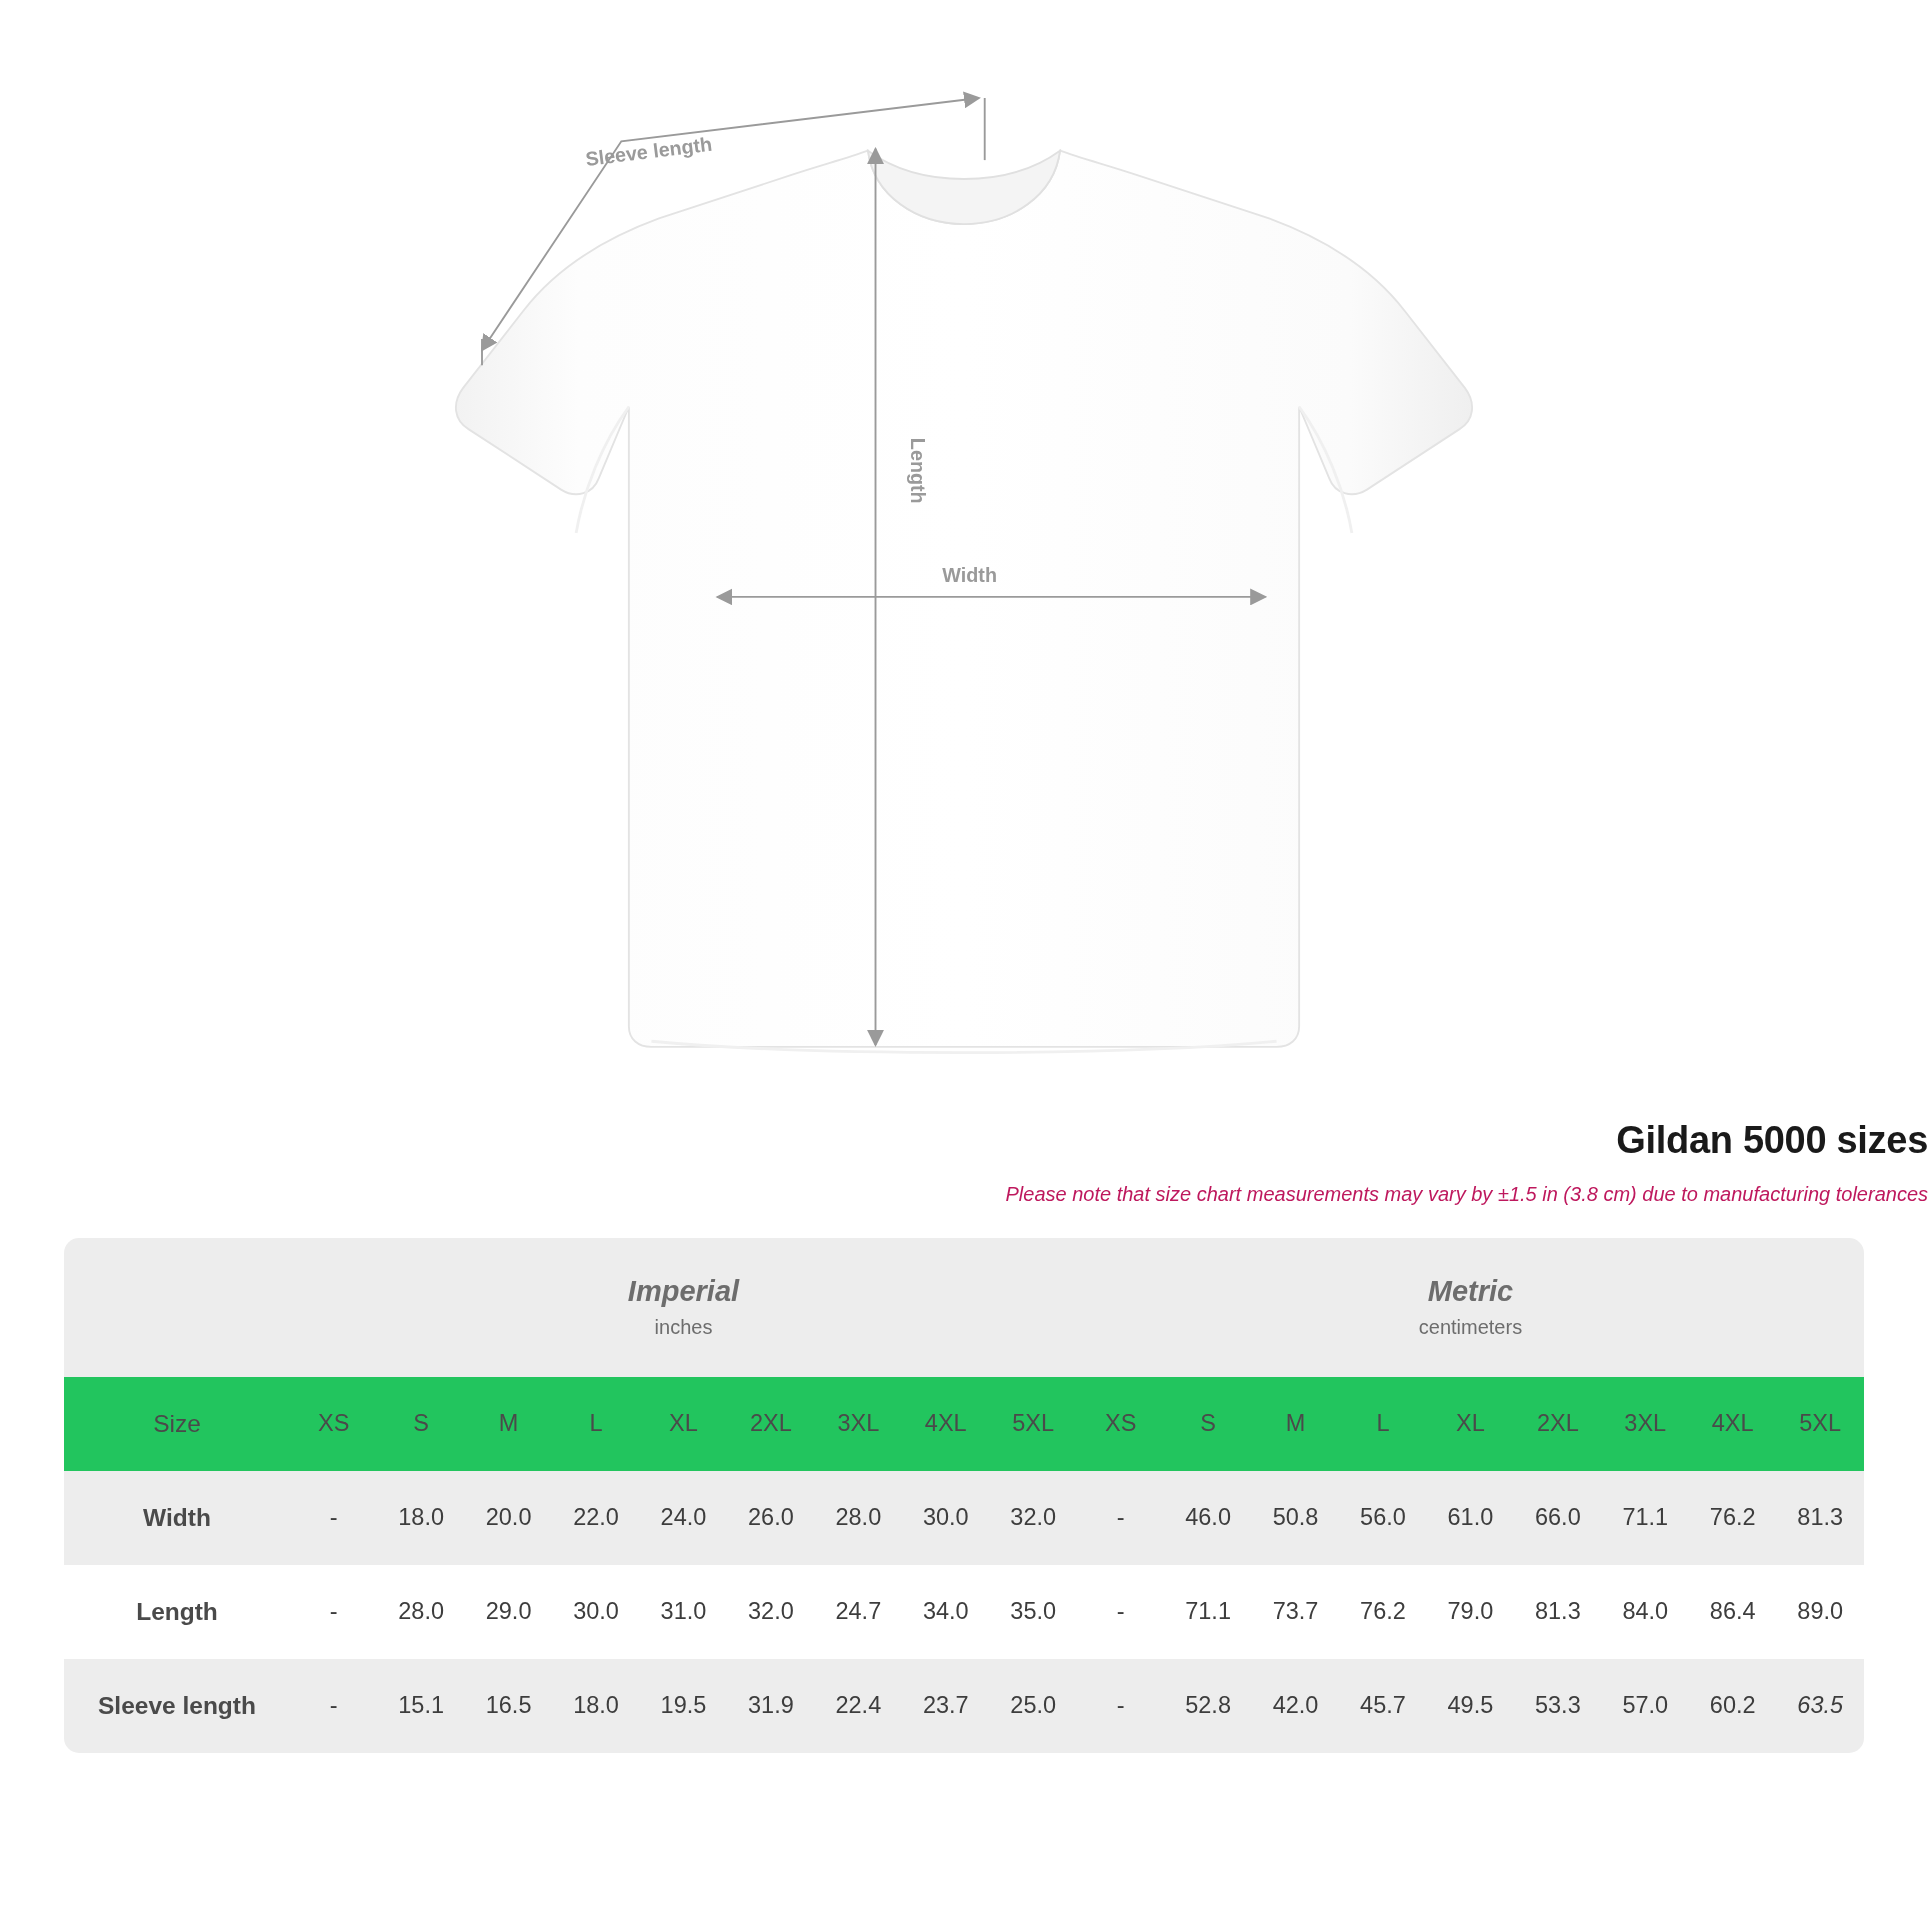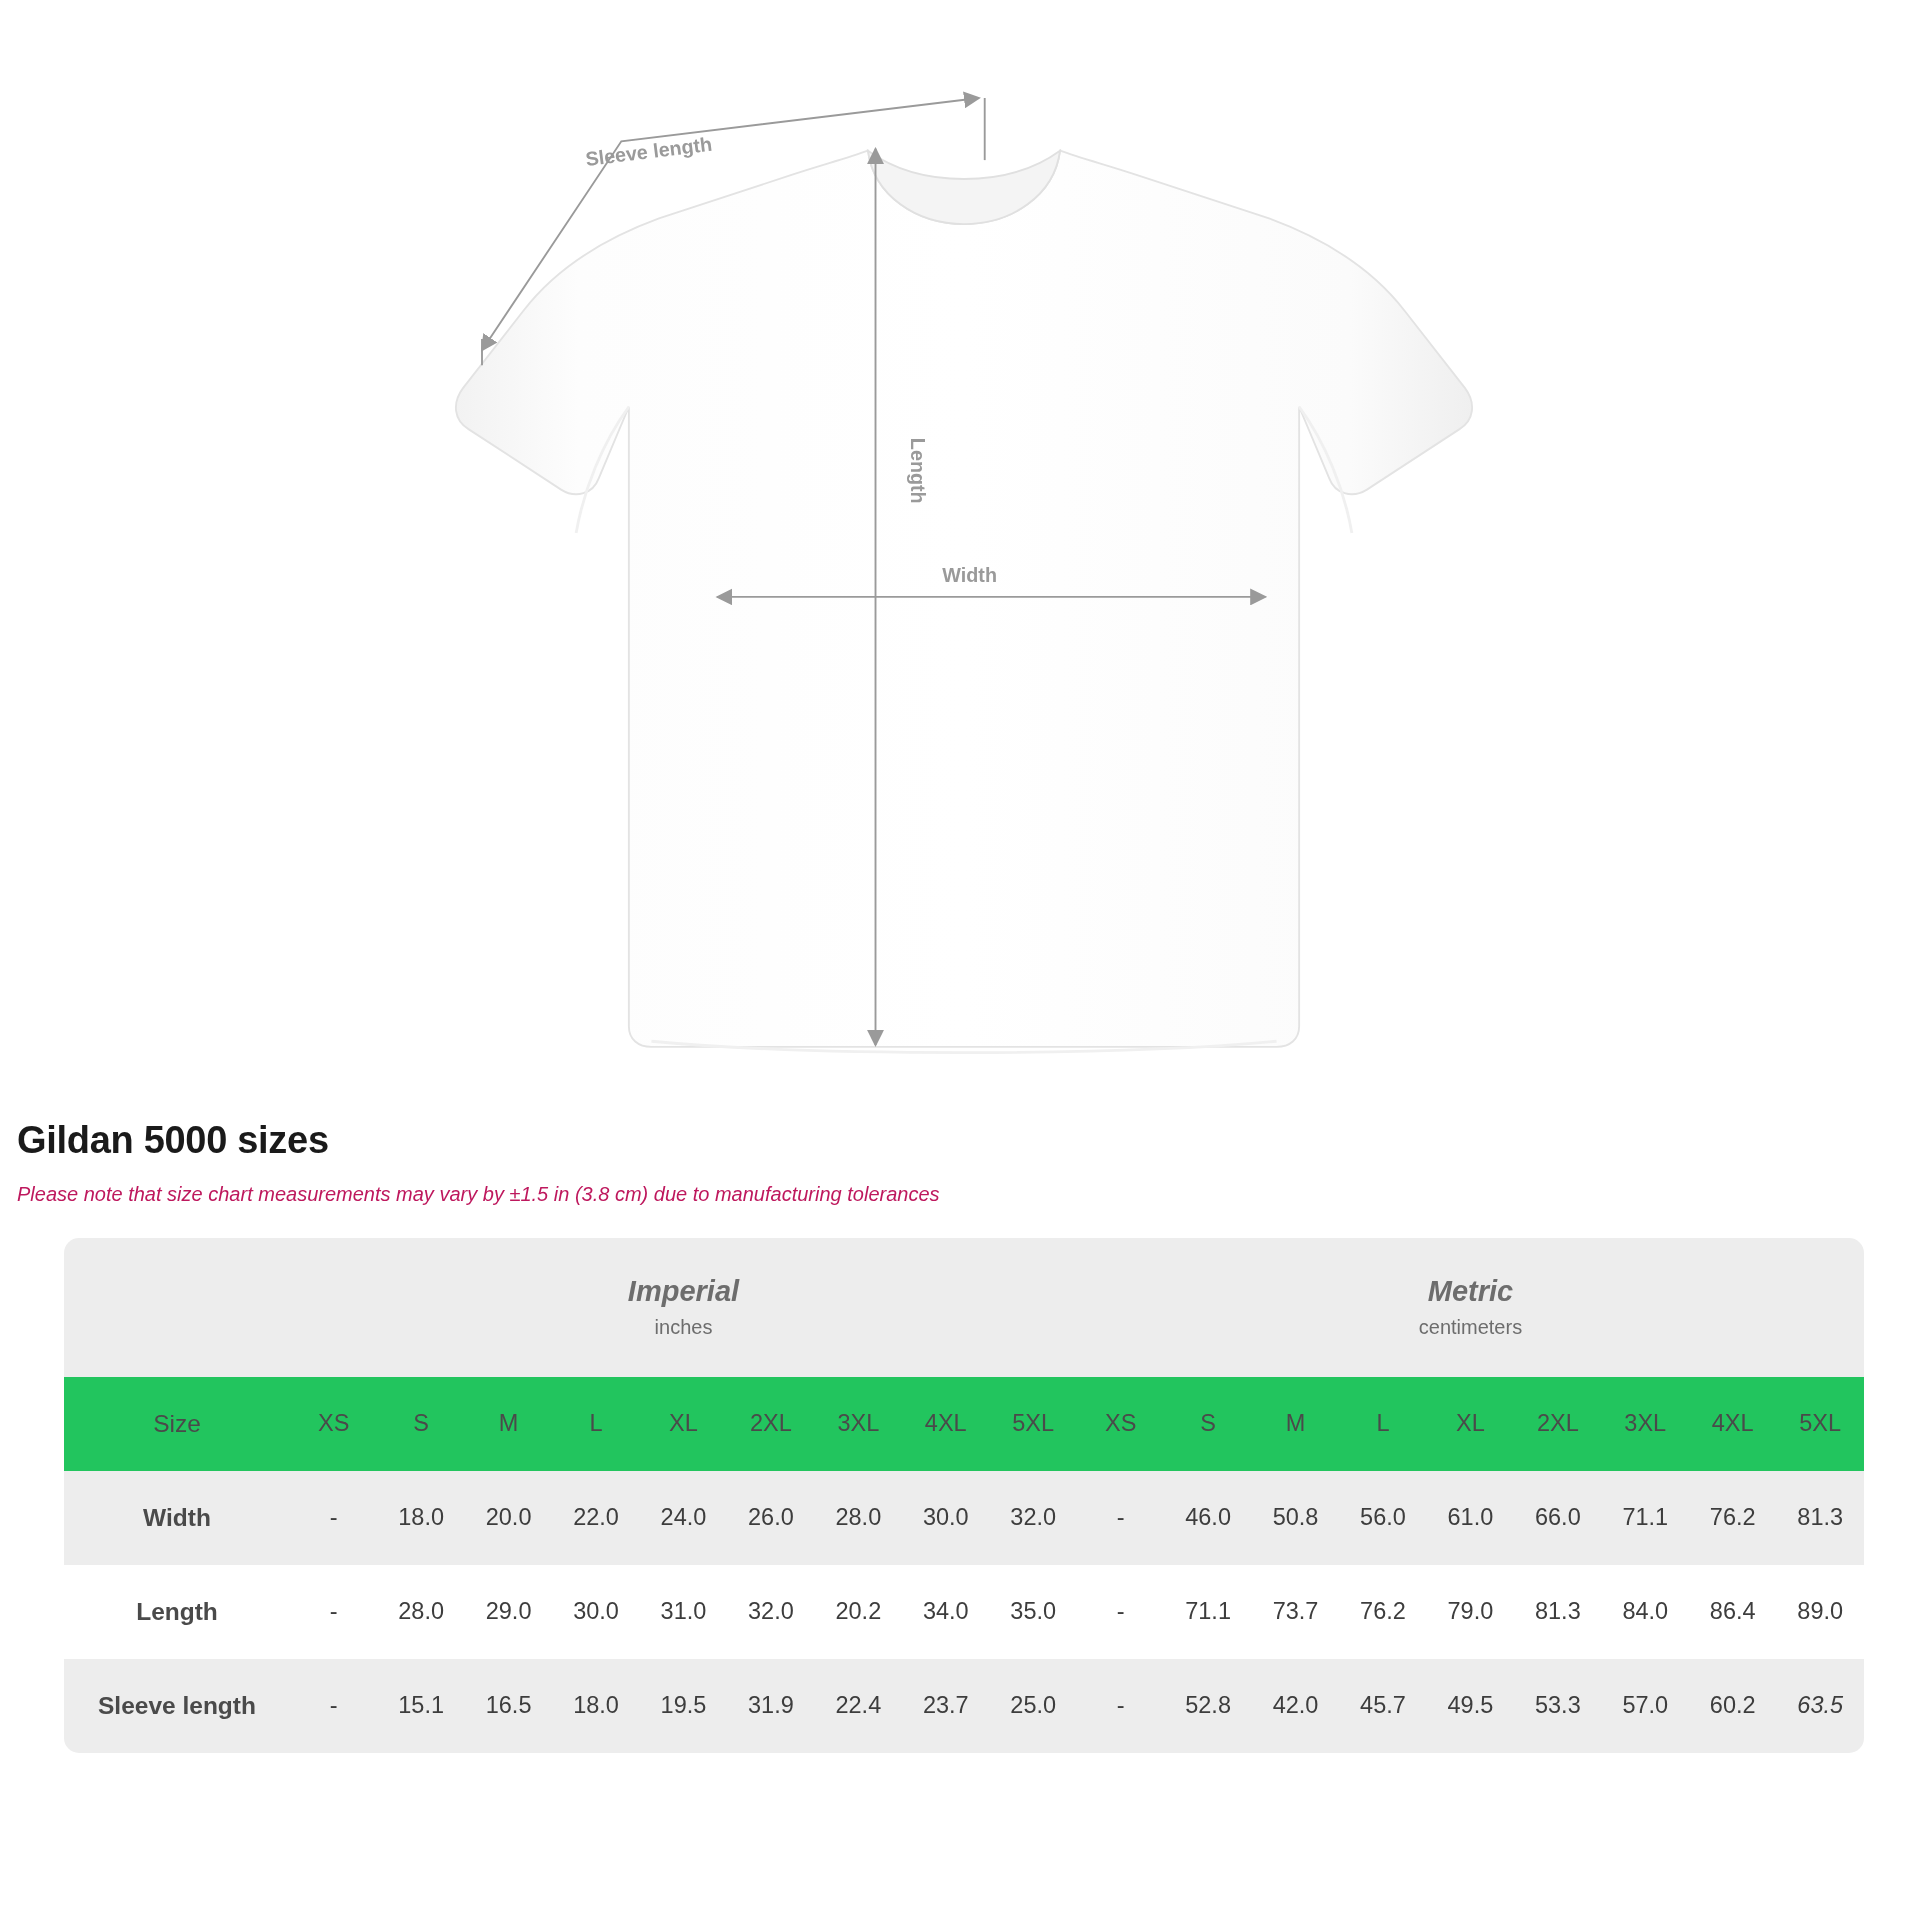--- a/index.html
+++ b/index.html
@@ -28,21 +28,21 @@
     height: 1111px;
   }
   .illustration svg {
     position: absolute;
     left: 0;
     top: 0;
   }
 
   
   .title-block {
-    text-align: left;
+    text-align: right;
     margin-top: 7.5px;
     margin-left: 17px;
   }
   .chart-title {
     font-size: 38px;
     font-weight: bold;
     color: #1a1a1a;
     letter-spacing: -0.3px;
   }
   .chart-note {
@@ -302,21 +302,21 @@
         </tr>
 
         <tr class="data-row plain">
           <td class="rowlabel">Length</td>
           <td>-</td>
           <td>28.0</td>
           <td>29.0</td>
           <td>30.0</td>
           <td>31.0</td>
           <td>32.0</td>
-          <td>20.2</td>
+          <td>24.7</td>
           <td>34.0</td>
           <td>35.0</td>
           <td>-</td>
           <td>71.1</td>
           <td>73.7</td>
           <td>76.2</td>
           <td>79.0</td>
           <td>81.3</td>
           <td>84.0</td>
           <td>86.4</td>

